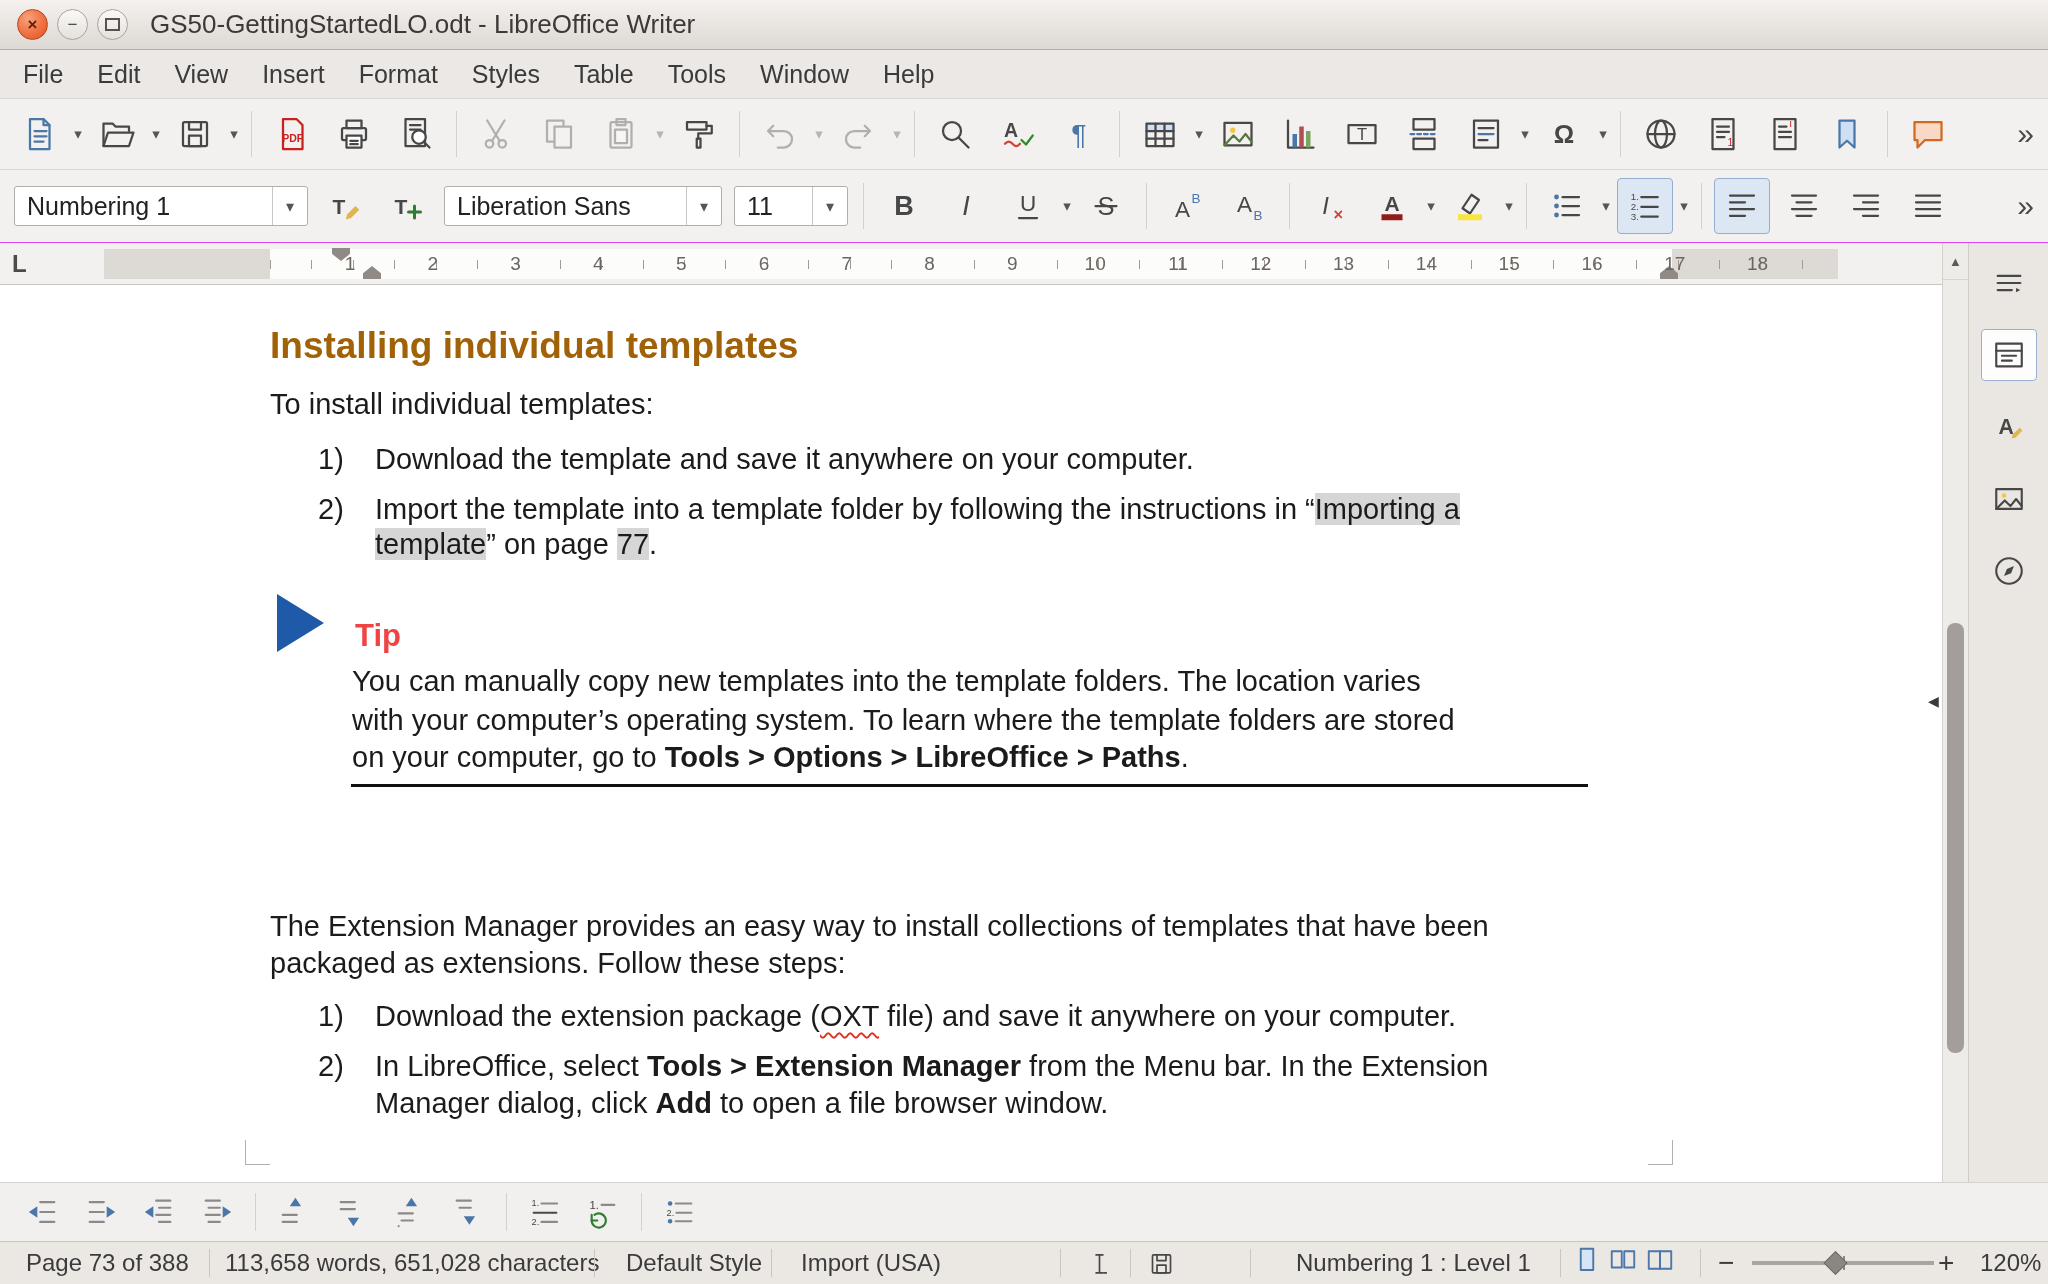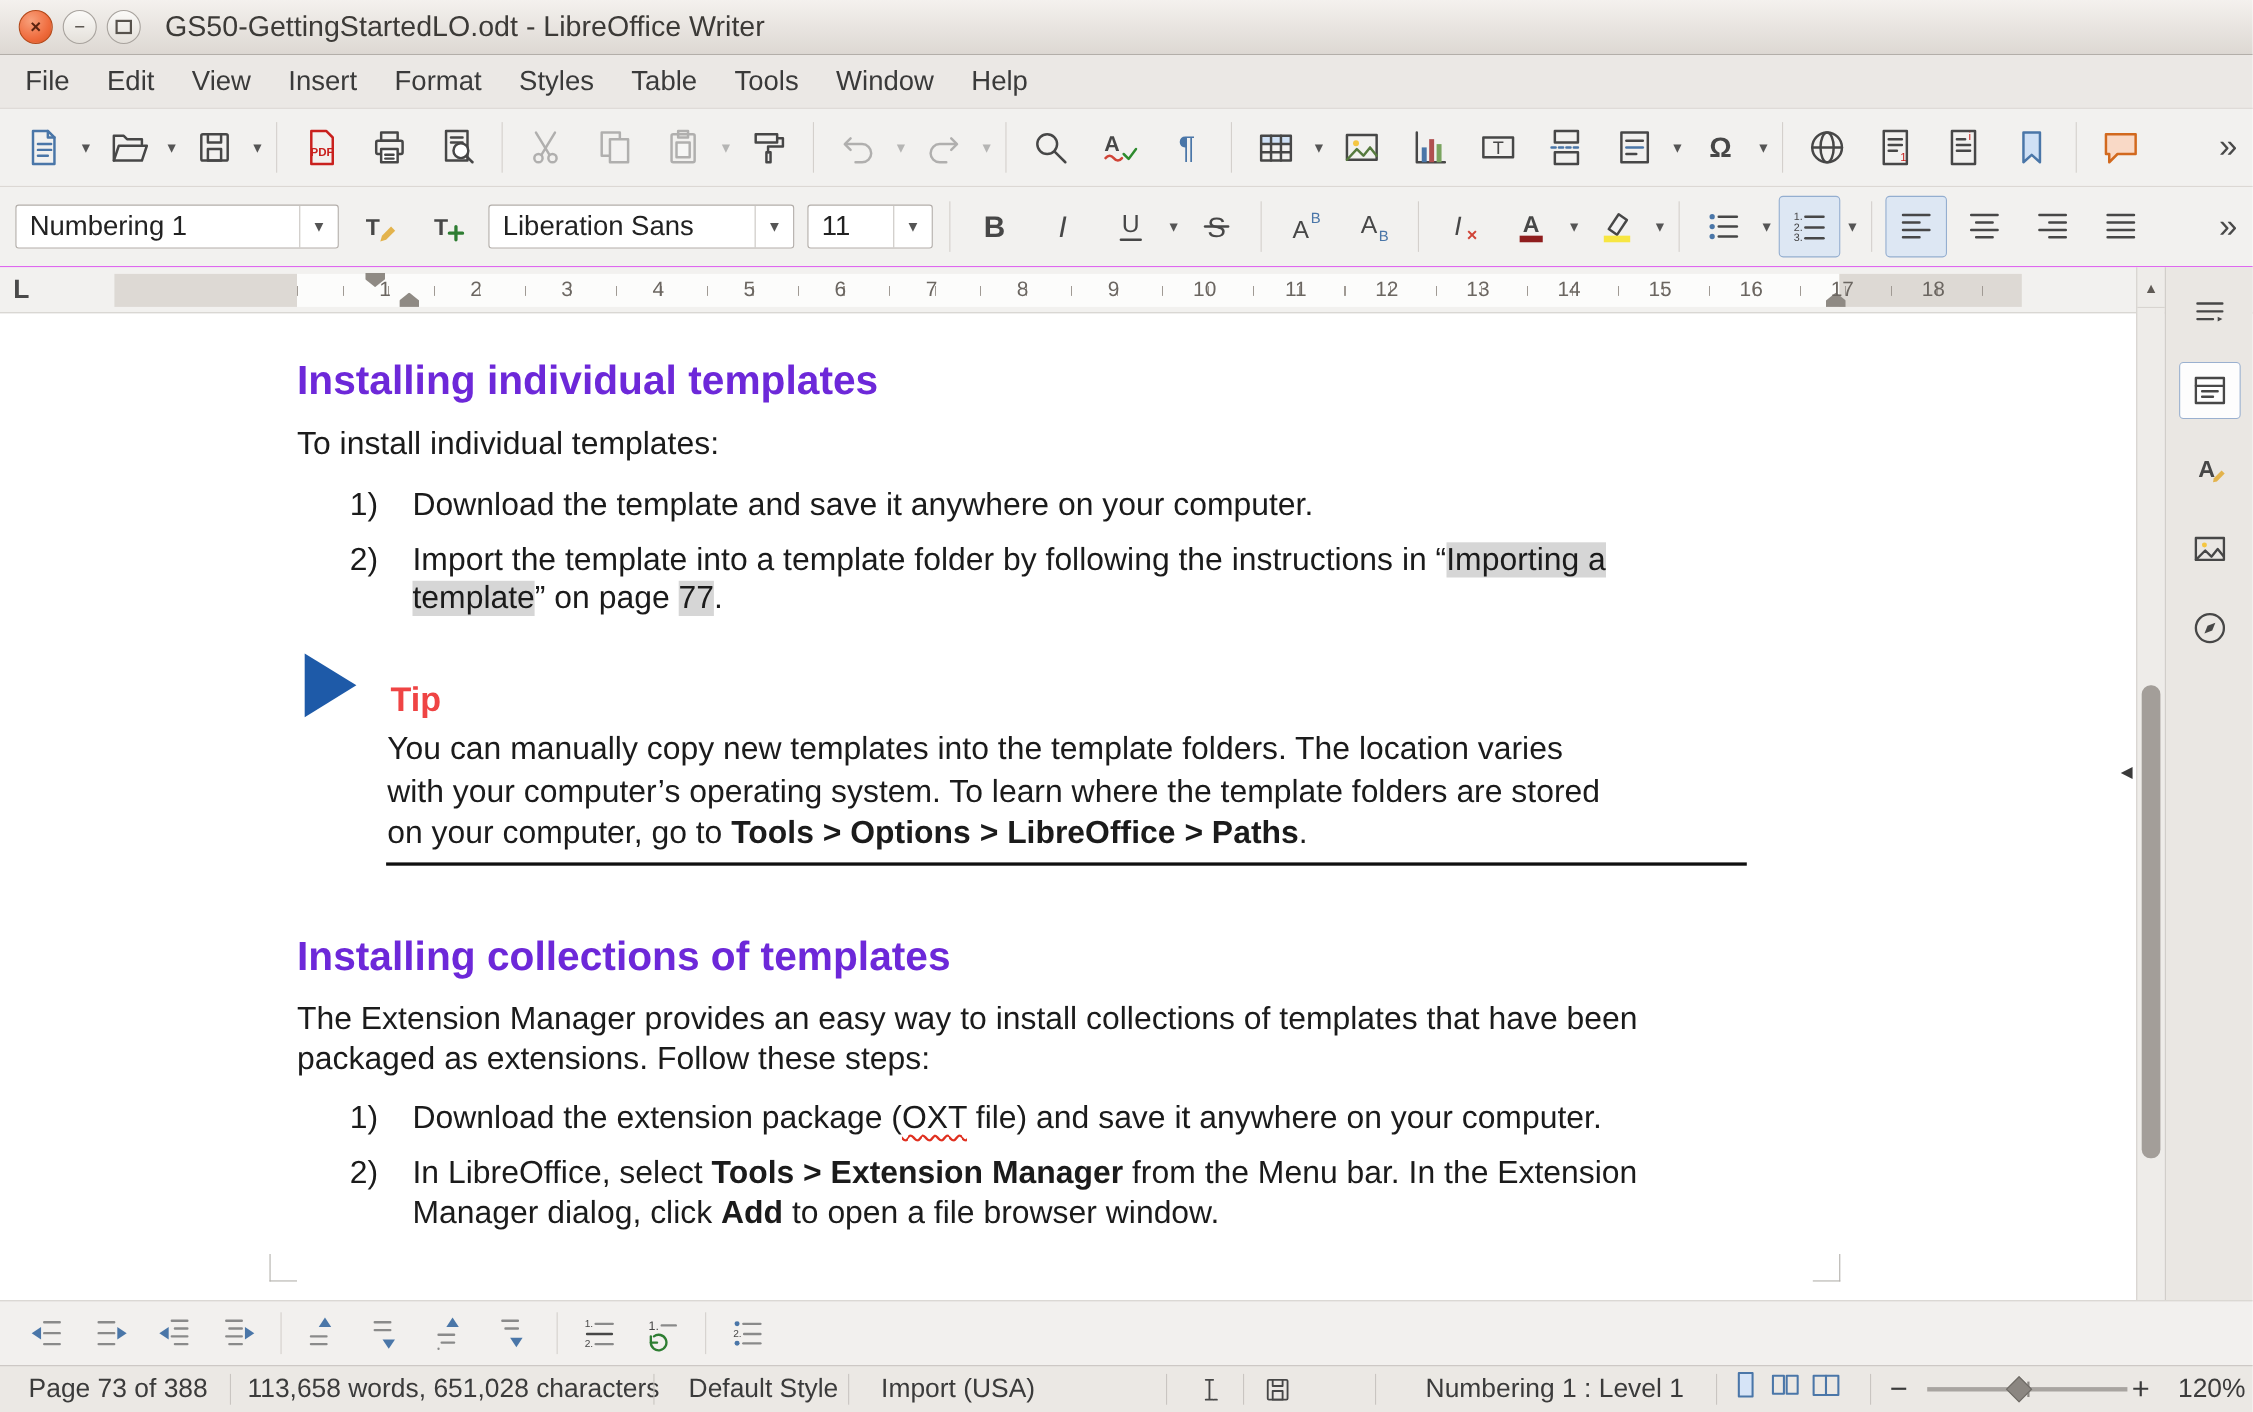--- a/index.html
+++ b/index.html
@@ -62,21 +62,21 @@
   .ruler-num{position:absolute;top:50%;transform:translate(-50%,-50%);font-size:19px;color:#6b6661}
   .tabsel{position:absolute;left:12px;top:50%;transform:translateY(-50%);font-size:24px;
           font-weight:bold;color:#4a4a4a}
   .ind{position:absolute;width:18px;height:13px;background:#8f8a84}
   .ind.top{top:5px;clip-path:polygon(0 0,100% 0,100% 45%,50% 100%,0 45%)}
   .ind.bot{bottom:5px;clip-path:polygon(50% 0,100% 55%,100% 100%,0 100%,0 55%)}
 
   
   #doc{position:absolute;left:0;top:285px;width:1942px;height:897px;background:#ffffff;overflow:hidden}
   .body-line{position:absolute;font-size:29px;color:#1b1b1b;white-space:nowrap}
-  .h-green{position:absolute;font-size:37px;font-weight:bold;color:#6d28d9;white-space:nowrap}
+  .h-green{position:absolute;font-size:37px;font-weight:bold;color:#a16207;white-space:nowrap}
   .tip-label{position:absolute;font-size:31px;font-weight:bold;color:#ef4444;white-space:nowrap}
   .field{background:#d6d6d6}
   .misspell{text-decoration:underline;text-decoration-style:wavy;text-decoration-color:#e03020;
             text-decoration-thickness:2px;text-underline-offset:6px}
   .tip-tri{position:absolute;left:277px;top:309px;width:0;height:0;border-top:29px solid transparent;
            border-bottom:29px solid transparent;border-left:47px solid #1e5aa8}
   .tip-rule{position:absolute;left:351px;top:499px;width:1237px;height:3px;background:#101010}
   .corner{position:absolute;width:24px;height:24px;top:855px}
   .corner.l{left:245px;border-left:1px solid #b4b1ac;border-bottom:1px solid #b4b1ac}
   .corner.r{left:1648px;border-right:1px solid #b4b1ac;border-bottom:1px solid #b4b1ac}
@@ -514,21 +514,20 @@
   <div class="body-line" style="left:375px;top:208px"><span>Import the template into a template folder by following the instructions in “</span><span class="field">Importing a</span></div>
   <div class="body-line" style="left:375px;top:243px"><span class="field">template</span><span>” on page </span><span class="field">77</span><span>.</span></div>
 
   <div class="tip-tri"></div>
   <div class="tip-label" style="left:355px;top:333px">Tip</div>
   <div class="body-line" style="left:352px;top:380px">You can manually copy new templates into the template folders. The location varies</div>
   <div class="body-line" style="left:352px;top:419px">with your computer’s operating system. To learn where the template folders are stored</div>
   <div class="body-line" style="left:352px;top:456px"><span>on your computer, go to </span><b>Tools &gt; Options &gt; LibreOffice &gt; Paths</b><span>.</span></div>
   <div class="tip-rule"></div>
 
-  <div class="h-green" style="left:270px;top: 564px">Installing collections of templates</div>
   <div class="body-line" style="left:270px;top:625px">The Extension Manager provides an easy way to install collections of templates that have been</div>
   <div class="body-line" style="left:270px;top:662px">packaged as extensions. Follow these steps:</div>
 
   <div class="body-line" style="left:318px;top:715px">1)</div>
   <div class="body-line" style="left:375px;top:715px"><span>Download the extension package (</span><span class="misspell">OXT</span><span> file) and save it anywhere on your computer.</span></div>
 
   <div class="body-line" style="left:318px;top:765px">2)</div>
   <div class="body-line" style="left:375px;top:765px"><span>In LibreOffice, select </span><b>Tools &gt; Extension Manager</b><span> from the Menu bar. In the Extension</span></div>
   <div class="body-line" style="left:375px;top:802px"><span>Manager dialog, click </span><b>Add</b><span> to open a file browser window.</span></div>
 

